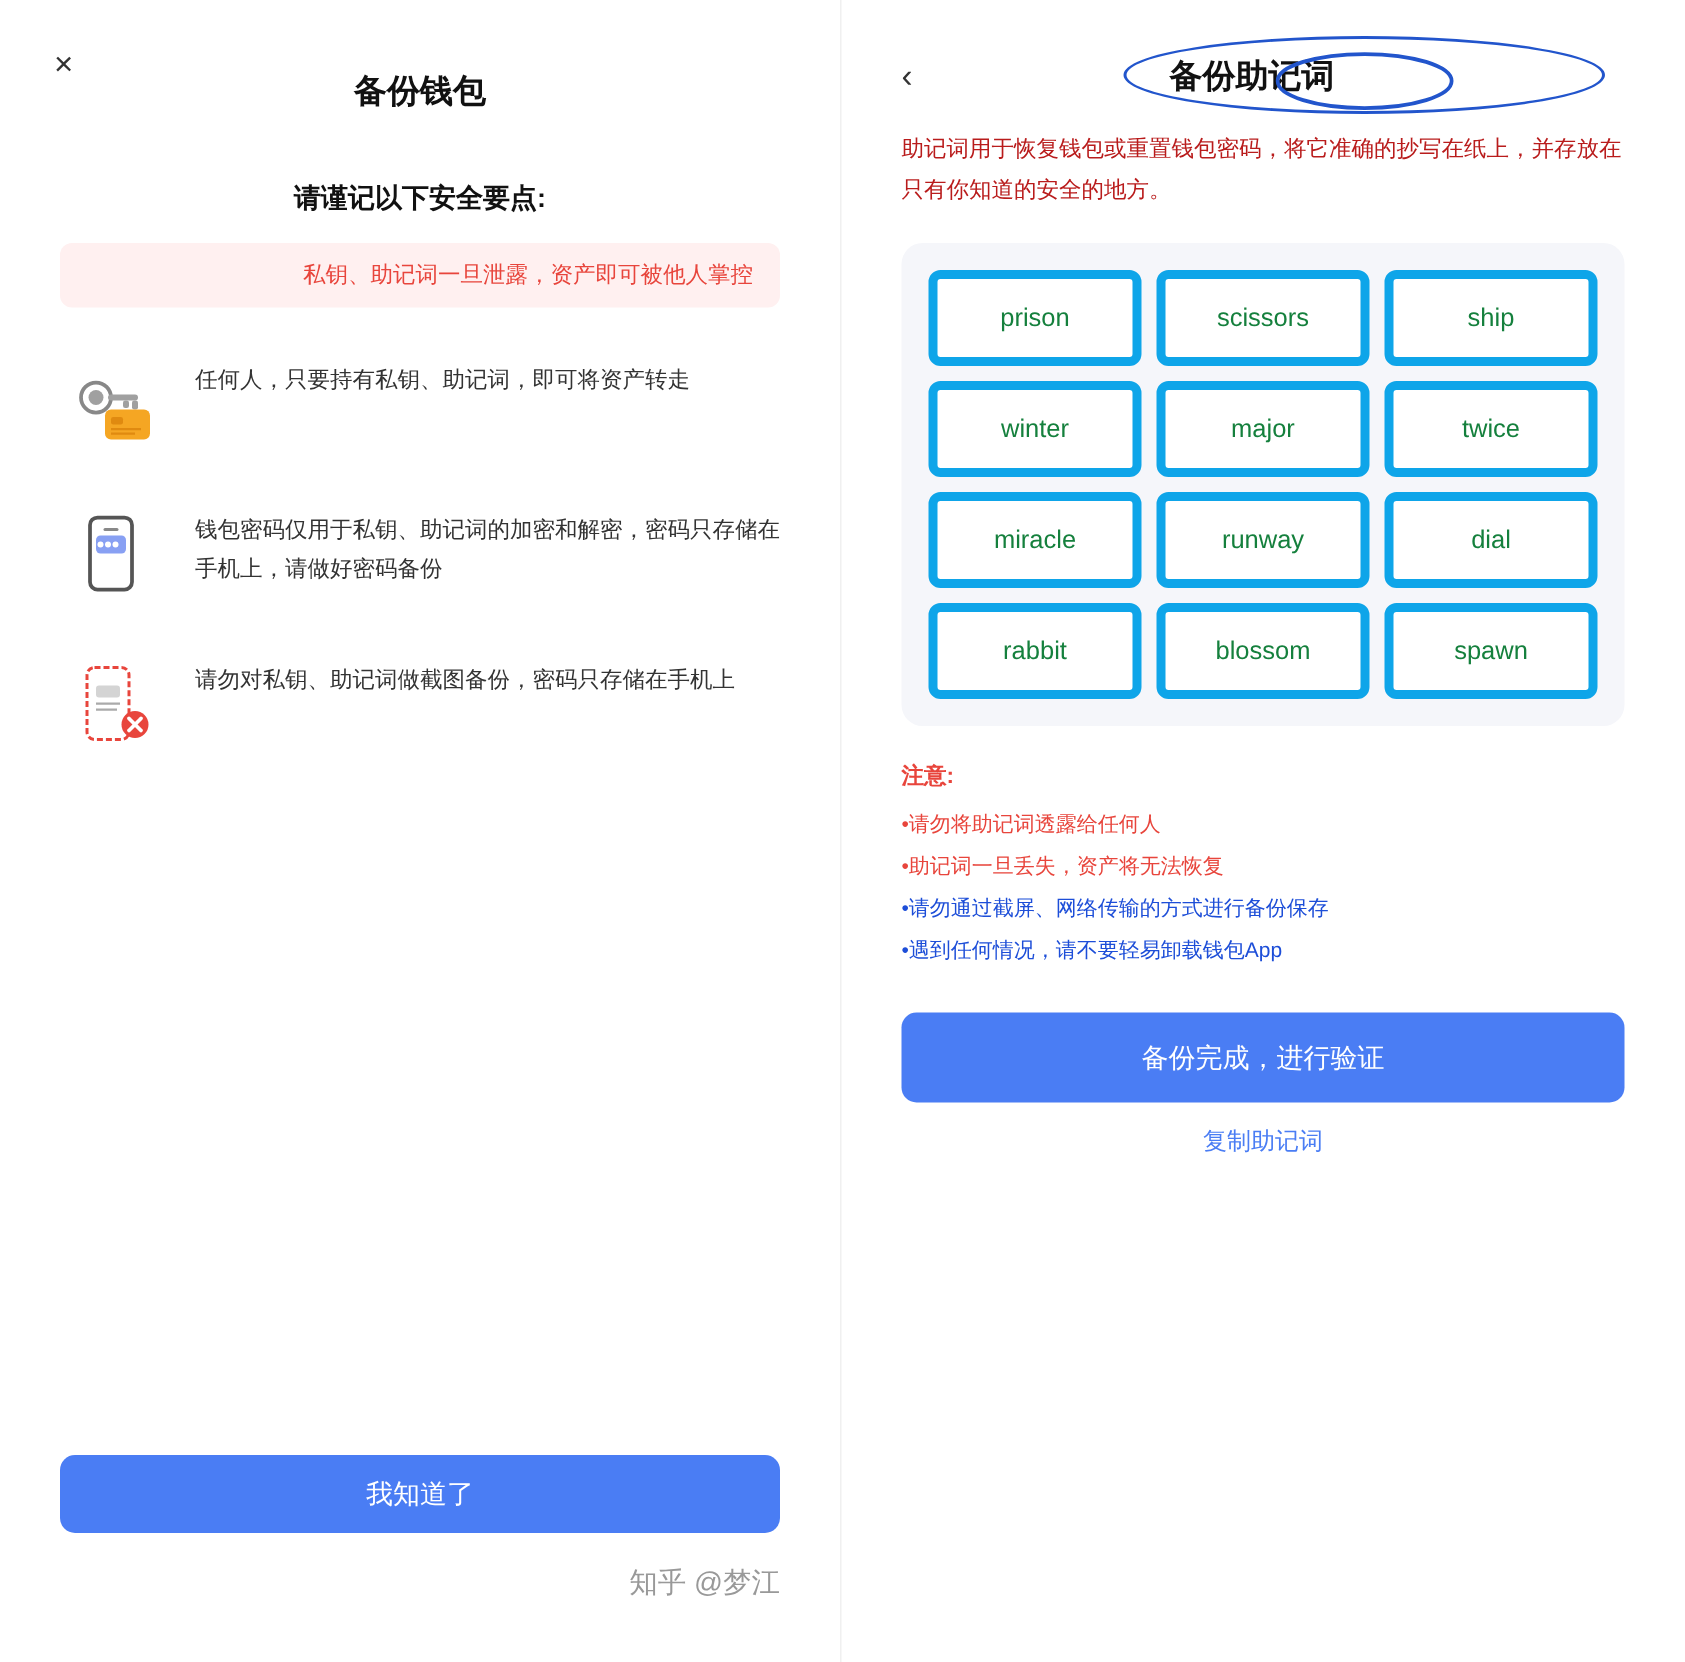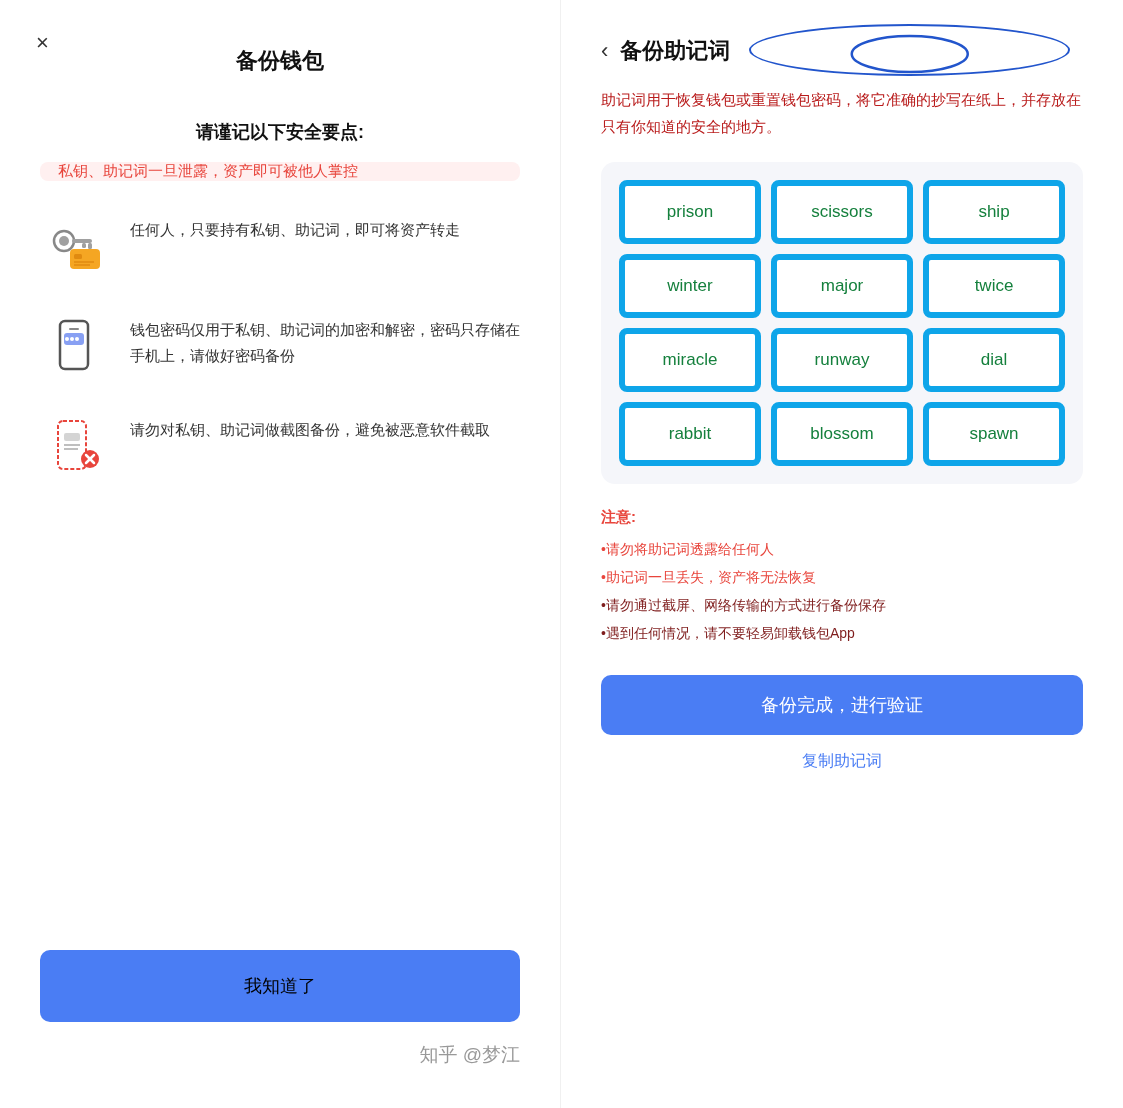--- a/index.html
+++ b/index.html
@@ -41,23 +41,23 @@
     .left-subtitle {
       font-size: 18px;
       font-weight: 600;
       color: #111;
       text-align: center;
       margin-bottom: 18px;
     }
     .warning-box {
       background: #fff0f0;
       border-radius: 8px;
-      padding: 0 18px;
+      padding: 12px 18px;
       margin-bottom: 28px;
-      text-align: left;
+      text-align: right;
       color: #e8453c;
       font-size: 15px;
     }
     .tip-item {
       display: flex;
       align-items: flex-start;
       margin-bottom: 28px;
     }
     .tip-icon {
       width: 72px;
@@ -71,24 +71,24 @@
     .tip-text {
       font-size: 15px;
       color: #333;
       line-height: 1.7;
       padding-top: 8px;
     }
     .left-bottom-btn {
       margin-top: auto;
       margin-bottom: 12px;
       background: #4a7df4;
-      color: #000000;
+      color: #ffffff;
       border: none;
       border-radius: 10px;
-      padding: 24px 0;
+      padding: 14px 0;
       font-size: 18px;
       font-weight: 500;
       cursor: pointer;
       width: 100%;
     }
     .watermark {
       display: flex;
       justify-content: flex-end;
       font-size: 19px;
       color: #999;
@@ -111,20 +111,21 @@
     .right-back-btn {
       font-size: 22px;
       color: #333;
       cursor: pointer;
       background: none;
       border: none;
       margin-right: 12px;
     }
     .right-title-wrap {
       flex: 1;
+      text-align: center;
       position: relative;
     }
     .right-title {
       font-size: 22px;
       font-weight: 600;
       color: #111;
     }
     .title-underline {
       position: absolute;
       top: -8px;
@@ -168,21 +169,21 @@
       color: #e8453c;
       font-weight: 600;
       margin-bottom: 8px;
     }
     .note-item {
       font-size: 14px;
       color: #e8453c;
       line-height: 2;
     }
     .note-item.blue {
-      color: #7f1d1d;
+      color: #1d4ed8;
     }
     .right-bottom-btn {
       background: #4a7df4;
       color: #fff;
       border: none;
       border-radius: 10px;
       padding: 18px 16px;
       font-size: 18px;
       font-weight: 500;
       cursor: pointer;
@@ -246,21 +247,21 @@
         <rect x="16" y="10" width="28" height="48" rx="5" stroke="#e8453c" stroke-width="2" stroke-dasharray="4 2" fill="none"></rect>
         <rect x="22" y="22" width="16" height="8" rx="2" fill="#aaa" opacity="0.5"></rect>
         <line x1="22" y1="34" x2="38" y2="34" stroke="#aaa" stroke-width="1.5"></line>
         <line x1="22" y1="38" x2="36" y2="38" stroke="#aaa" stroke-width="1.5"></line>
 
         <circle cx="48" cy="48" r="9" fill="#e8453c"></circle>
         <line x1="44" y1="44" x2="52" y2="52" stroke="#fff" stroke-width="2.5" stroke-linecap="round"></line>
         <line x1="52" y1="44" x2="44" y2="52" stroke="#fff" stroke-width="2.5" stroke-linecap="round"></line>
       </svg>
     </div>
-    <div class="tip-text">请勿对私钥、助记词做截图备份，避免被恶意软件截取</div>
+    <div class="tip-text">请勿对私钥、助记词做截图备份，密码只存储在手机上</div>
   </div>
 
 
   <button class="left-bottom-btn">我知道了</button>
   <div class="watermark">知乎 @梦江</div>
 </div>
 
 <div class="right-panel">
   <div class="right-header">
     <button class="right-back-btn">‹</button>

